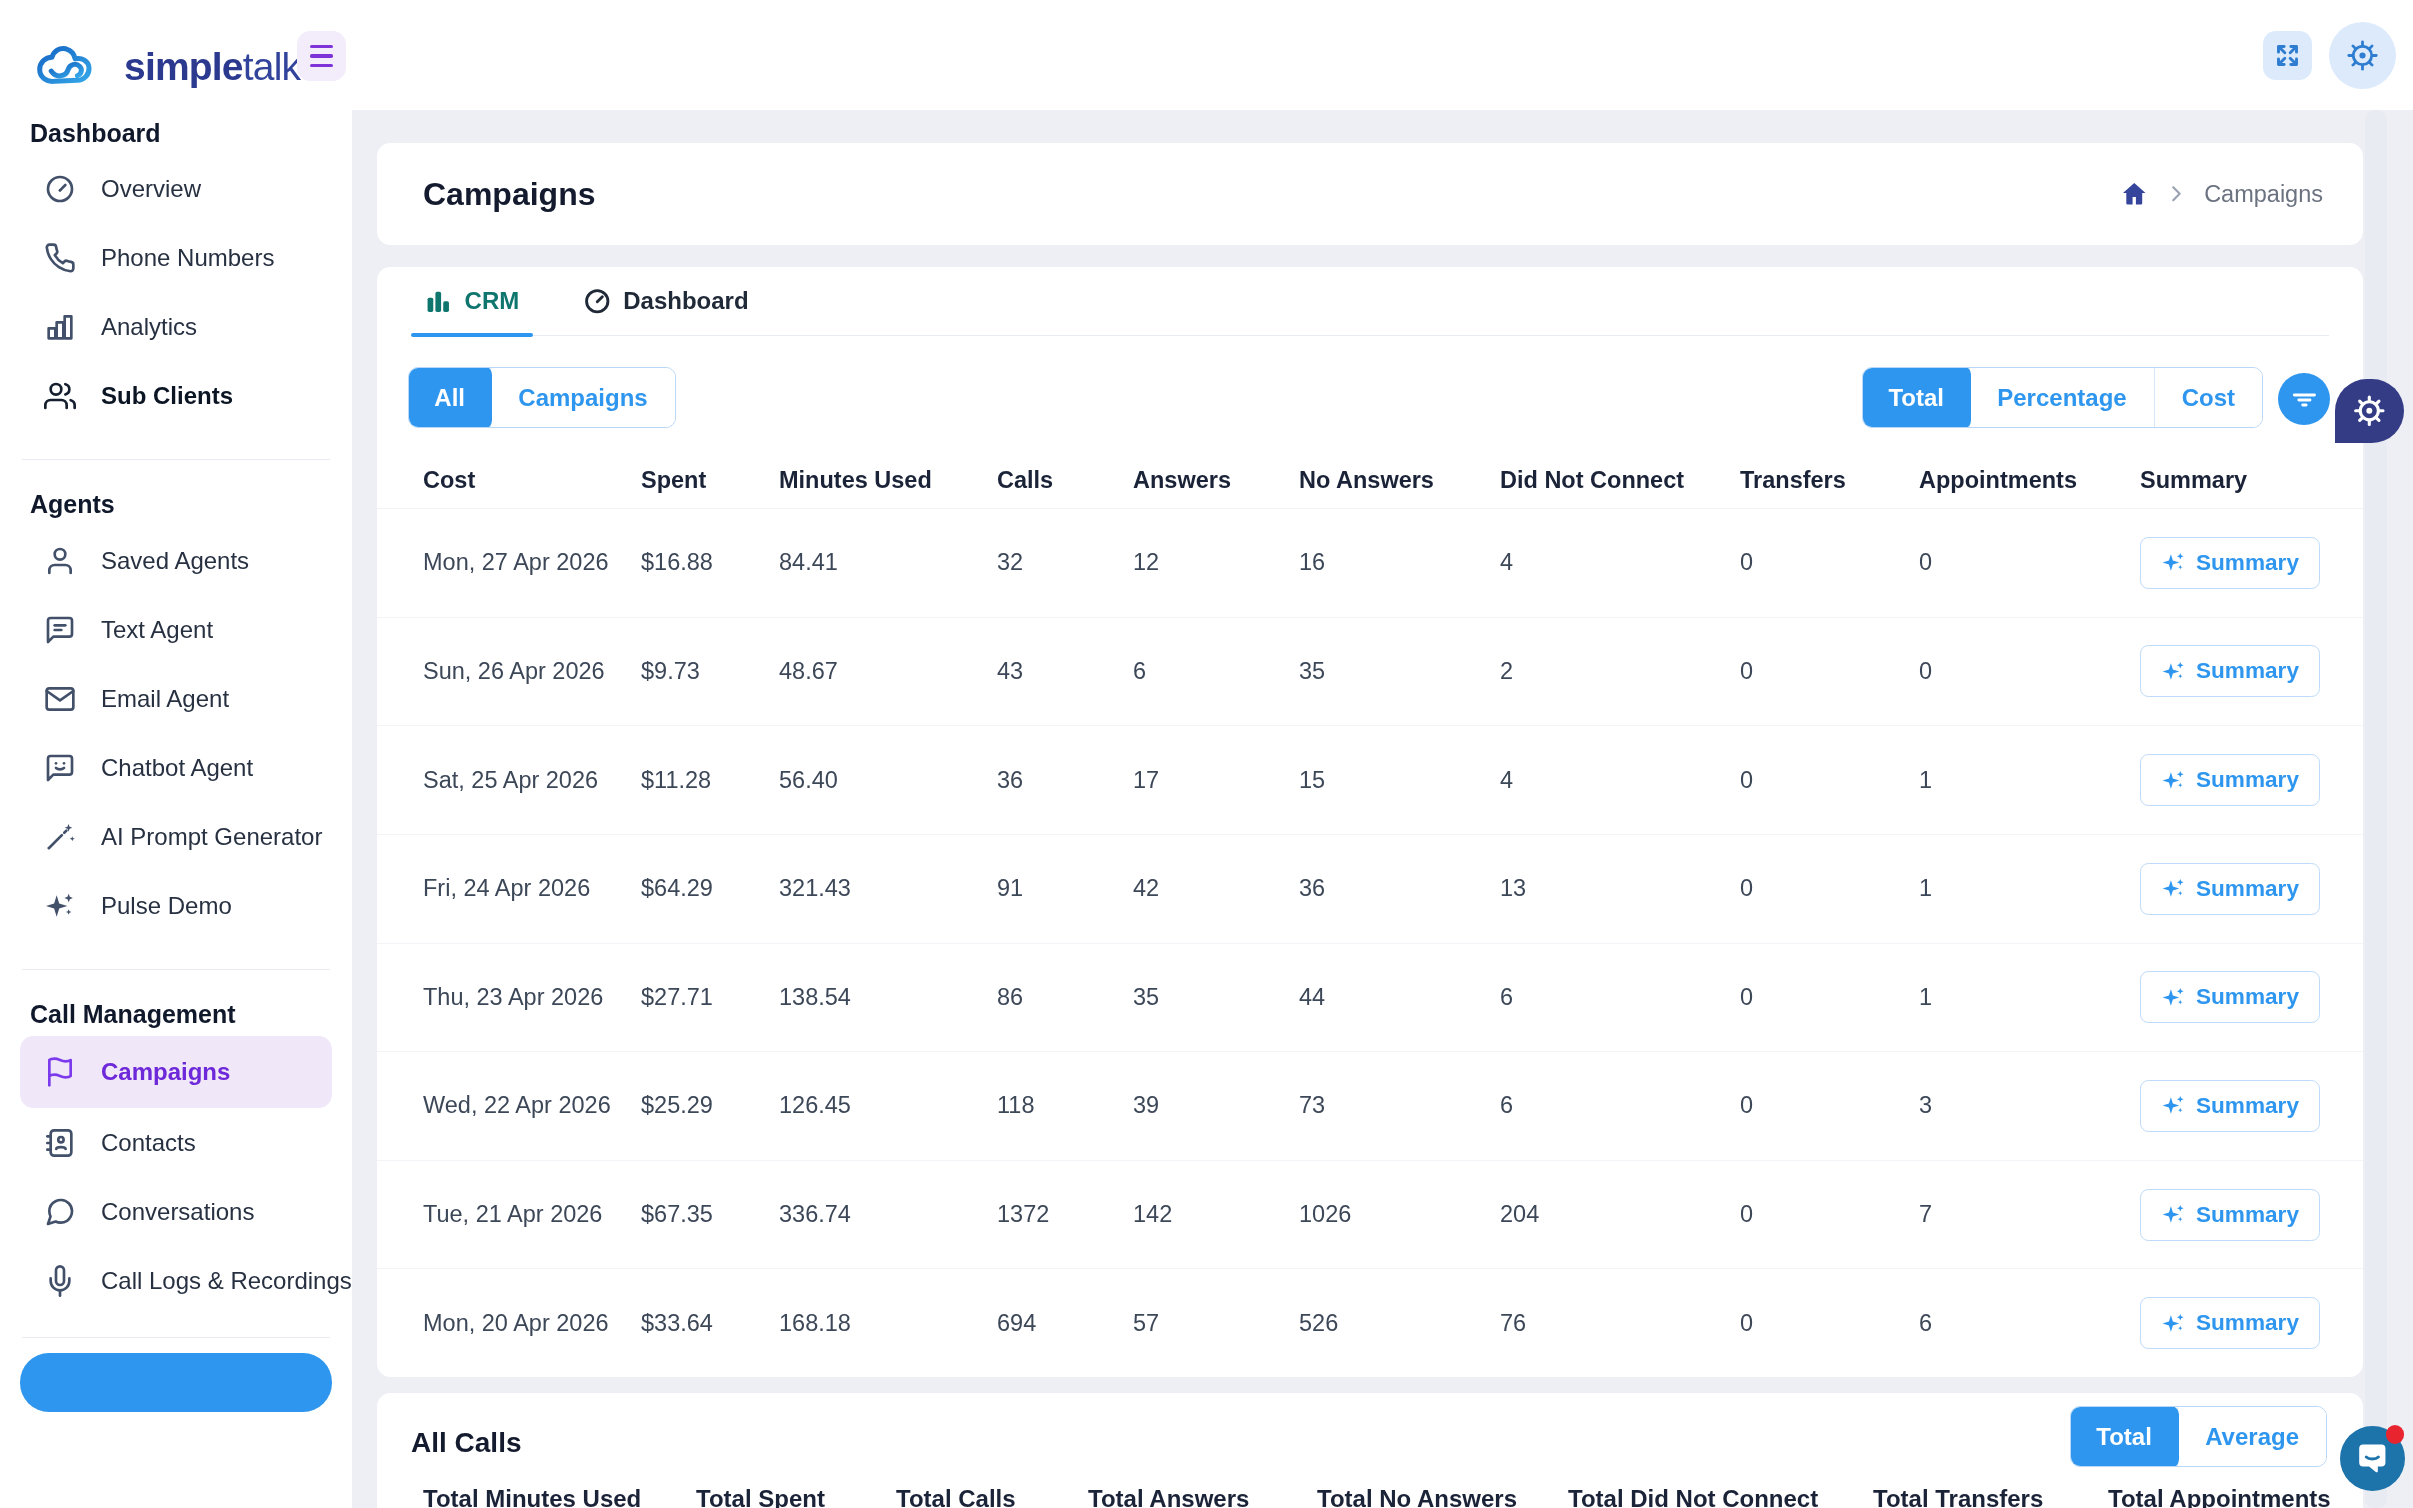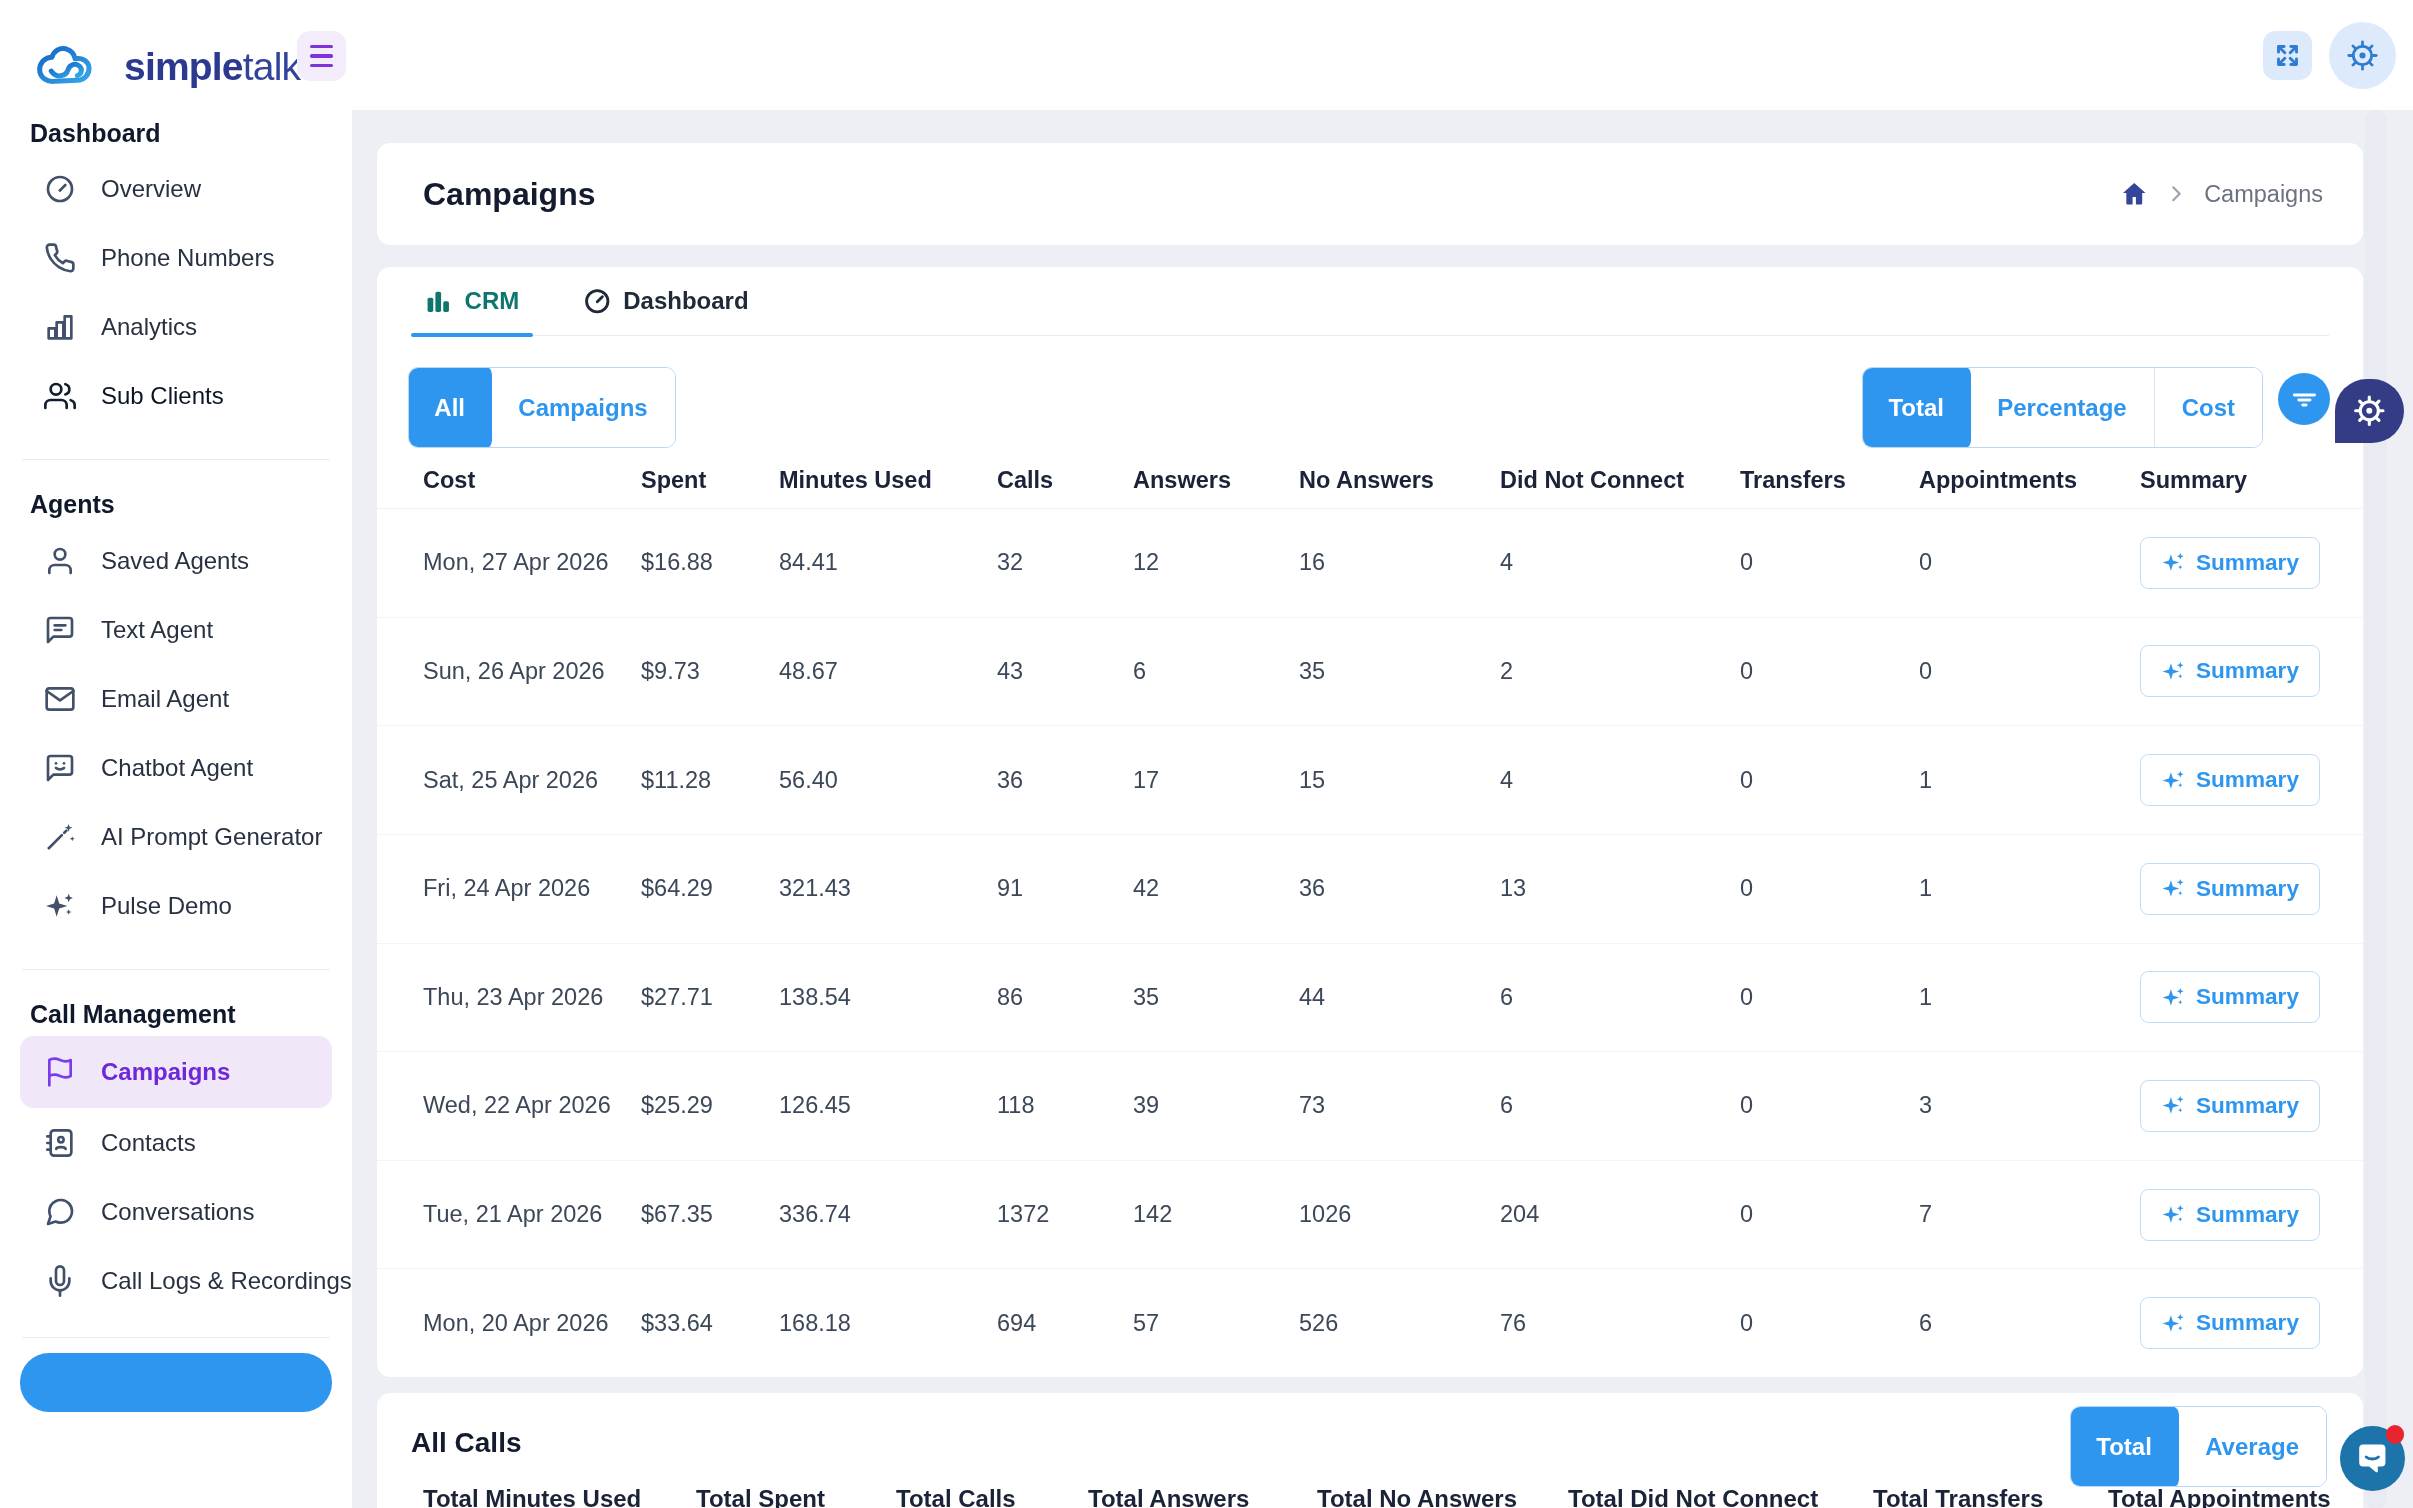--- a/index.html
+++ b/index.html
@@ -20,21 +20,21 @@
   .top-actions{position:absolute;right:17px;top:0;height:110px;display:flex;align-items:center;gap:17px}
   .btn-fullscreen{width:49px;height:49px;border-radius:12.6px;background:#ddeafc;border:none;color:#2e7dd1;padding:11px}
   .btn-gear{width:67px;height:67px;border-radius:50%;background:#dceafb;border:none;color:#2e7dd1;padding:16px}
 
   
   .sidebar{position:absolute;left:0;top:110px;width:352px;height:1399px;background:#fff;z-index:4;
            display:flex;flex-direction:column;padding-top:7.5px;box-sizing:border-box}
   .sec-title{font-size:25px;font-weight:700;color:#10182b;margin:0 0 6.7px 30px;height:30px;line-height:30px}
   .side-item{height:69px;display:flex;align-items:center;padding-left:44px;gap:25px;font-size:24px;color:#273142}
   .side-item .icn{width:32px;height:32px;color:#43506a;flex:0 0 32px}
-  .side-item.emph{font-weight:400;color:#0b1524}
+  .side-item.emph{font-weight:700;color:#0b1524}
   .side-item.emph .icn{color:#141e2e}
   .side-item.active{height:72px;margin:0 20px;padding-left:24px;border-radius:13.4px;background:#f0e8f9;
                     color:#6d28d9;font-weight:700}
   .side-item.active .icn{color:#7c3aed}
   .side-div{height:0.8px;background:#e9ebf0;margin:28.5px 22px 30px}
   .side-div.last{margin:22px 22px 0}
   .side-stub{margin:15px 20px 0;height:59px;border:none;border-radius:29px;background:#2e96ee}
 
   
   main{position:absolute;left:352px;top:110px;width:2062px;height:1399px}
@@ -50,21 +50,21 @@
   .main-card{top:157px;height:1110px;overflow:hidden}
   .tabs-bar{position:absolute;left:34px;right:34px;top:0;height:69px;display:flex;gap:37px;
             border-bottom:1.7px solid #e8ebf0;box-sizing:border-box}
   .tab{display:flex;align-items:center;gap:11.7px;padding:0 13.4px;height:100%;
        font-size:24px;font-weight:600;color:#1f2937;position:relative}
   .tab .icn{width:28.5px;height:28.5px}
   .tab.active{color:#0f766e}
   .tab.active::after{content:"";position:absolute;left:0;right:0;bottom:-1.7px;height:4.2px;
                      background:#2e96ee;border-radius:2.5px}
 
-  .seg{display:flex;height:81px;border-radius:10px;border:1.7px solid #b9d7f7;background:#fff;
+  .seg{display:flex;height:61px;border-radius:10px;border:1.7px solid #b9d7f7;background:#fff;
        overflow:hidden;box-sizing:border-box;align-items:stretch}
   .seg button{border:none;background:#fff;color:#2e96ee;font-size:24px;font-weight:600;padding:0 27px}
   .seg button + button{border-left:0.8px solid #d7e8fb}
   .seg button.on{background:#2e96ee;color:#fff;border-radius:8.4px;margin:-1.7px;position:relative}
   .seg-scope{position:absolute;left:31px;top:100px}
   .seg-metric{position:absolute;right:100px;top:100px}
   .filter-fab{position:absolute;left:1901px;top:106px;width:52px;height:52px;border-radius:50%;
               border:none;background:#2e96ee;color:#fff;padding:12.6px}
 
   .grid-cols{display:grid;grid-template-columns:218px 138px 218px 136px 166px 201px 240px 179px 221px 1fr;

